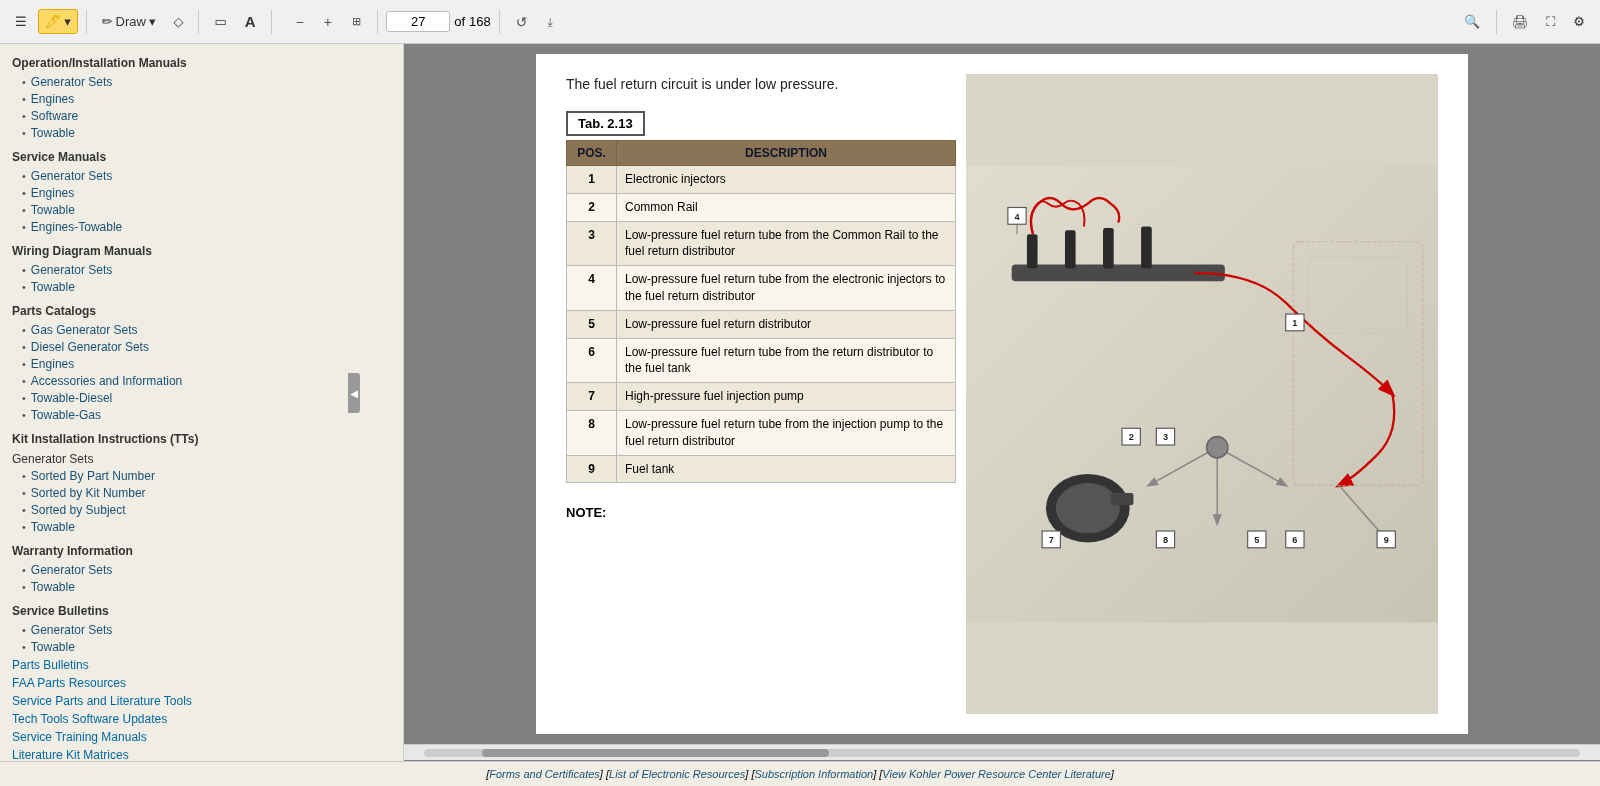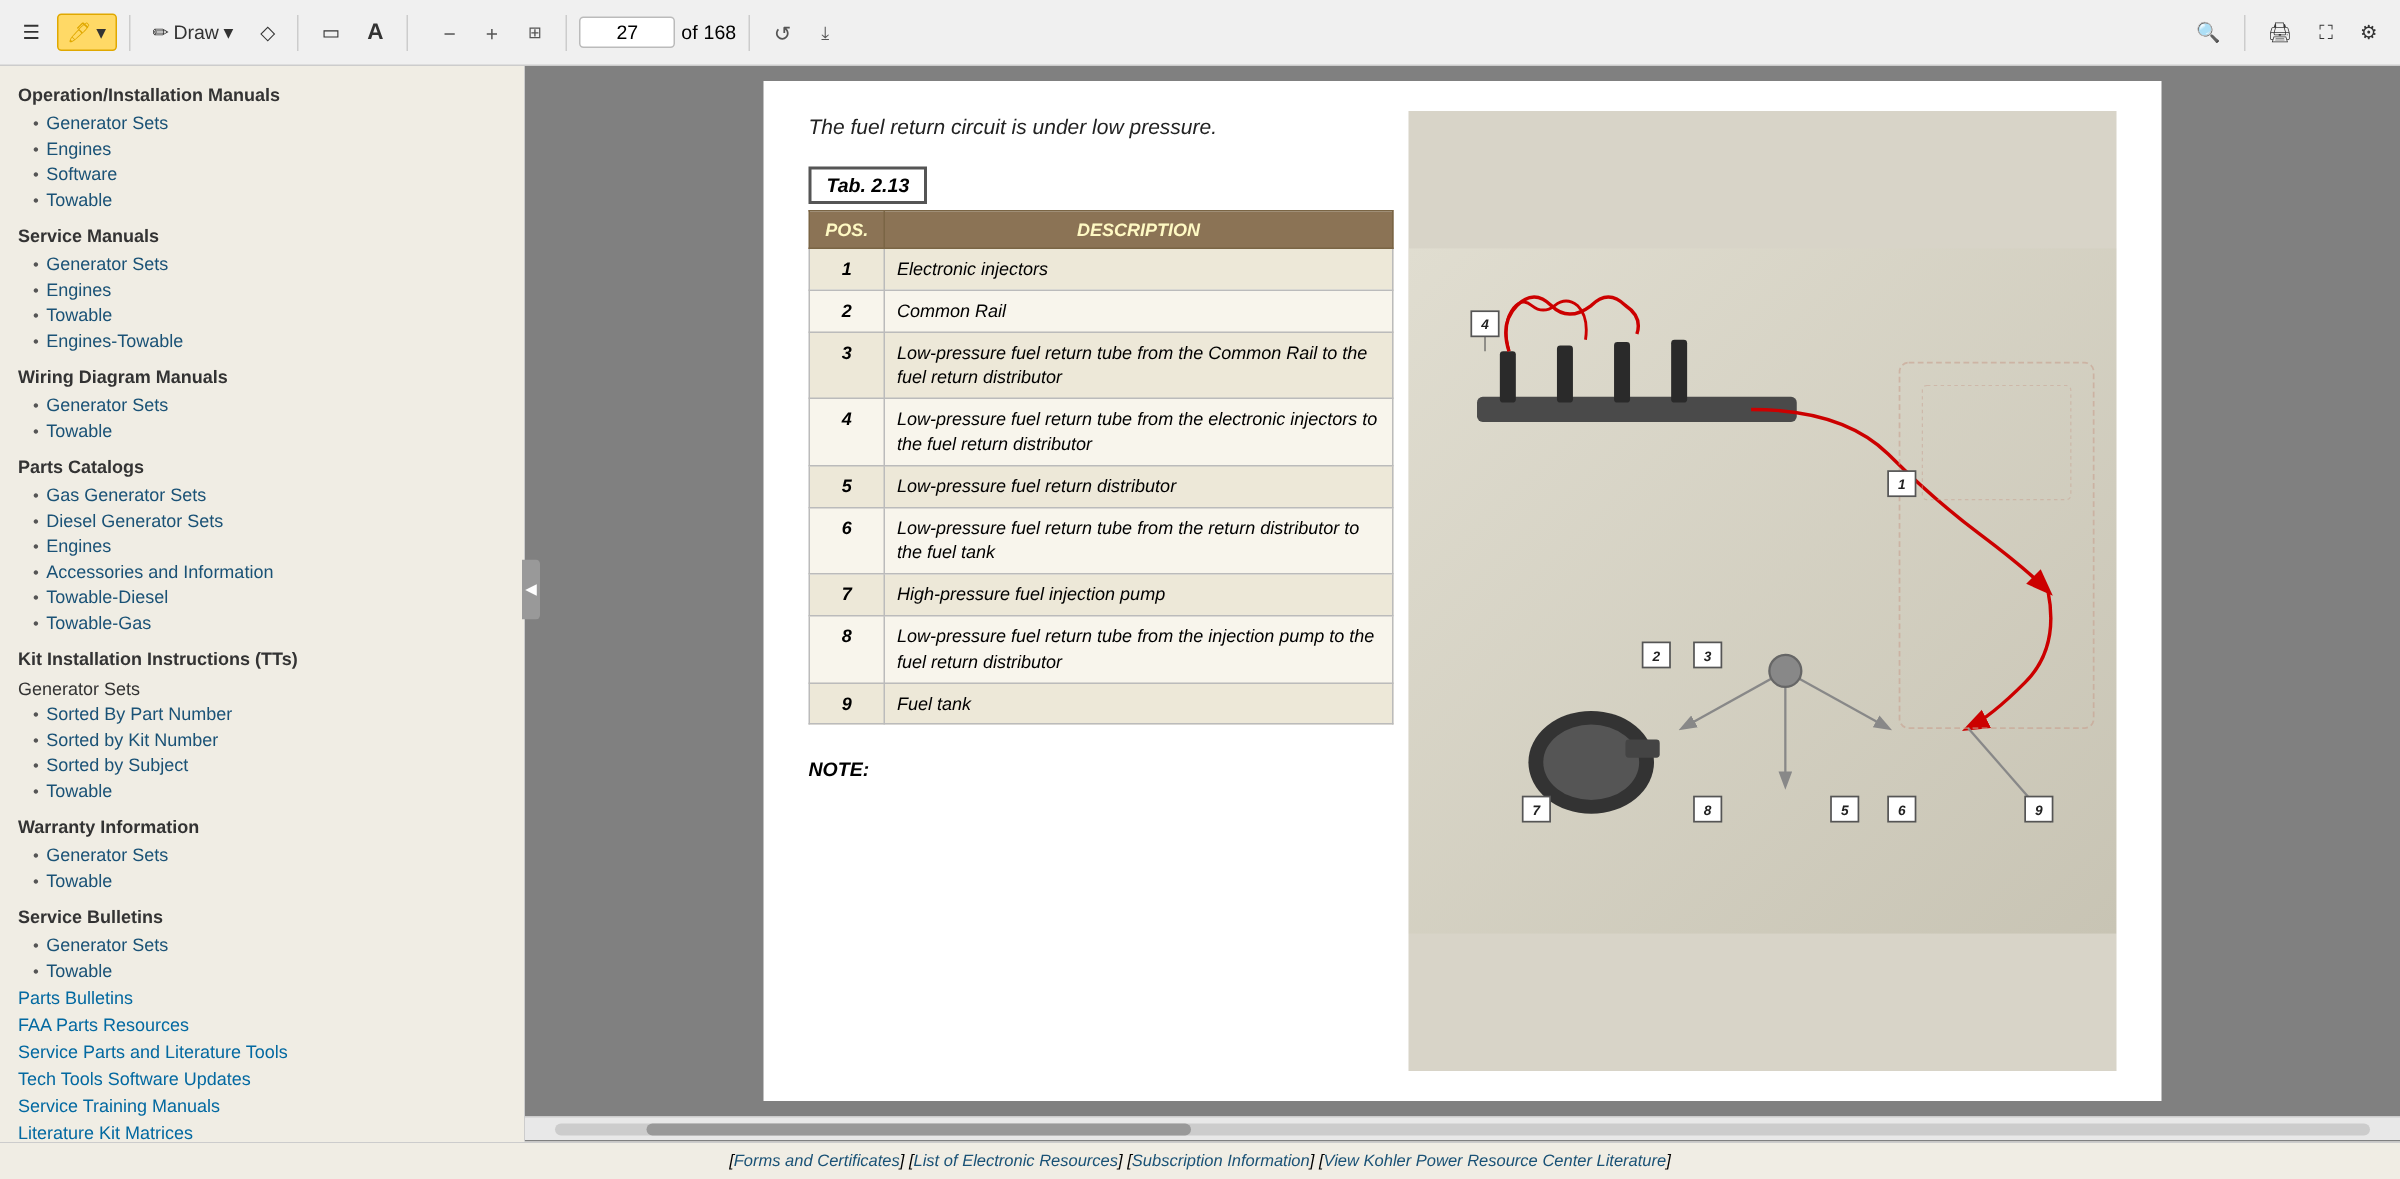--- a/index.html
+++ b/index.html
@@ -57,21 +57,21 @@
 
     
     #main {
       display: flex;
       flex: 1;
       overflow: hidden;
     }
 
     
     #sidebar {
-      width: 350px;
+      width: 404px;
       background: #f0ede4;
       border-right: 1px solid #ccc;
       overflow-y: auto;
       padding: 10px 12px;
       flex-shrink: 0;
     }
     .sidebar-section-title {
       font-weight: bold;
       font-size: 12px;
       color: #333;
@@ -124,21 +124,20 @@
     
     #pdf-page {
       background: white;
       width: 932px;
       min-height: 680px;
       margin: 10px auto;
       padding: 20px 30px;
       position: relative;
       display: flex;
       gap: 0;
-      font-style: italic;
     }
 
     
     #pdf-left {
       width: 400px;
       flex-shrink: 0;
       padding-right: 10px;
     }
 
     .intro-text {
@@ -157,21 +156,21 @@
       margin-bottom: 4px;
     }
 
     
     .parts-table {
       border-collapse: collapse;
       width: 100%;
     }
     .parts-table th {
       background: #8b7355;
-      color: #fef9c3;
+      color: #0f172a;
       text-align: center;
       font-size: 12px;
       font-weight: bold;
       padding: 5px 8px;
       border: 1px solid #7a6545;
     }
     .parts-table td {
       border: 1px solid #bbb;
       padding: 5px 8px;
       font-size: 12px;

